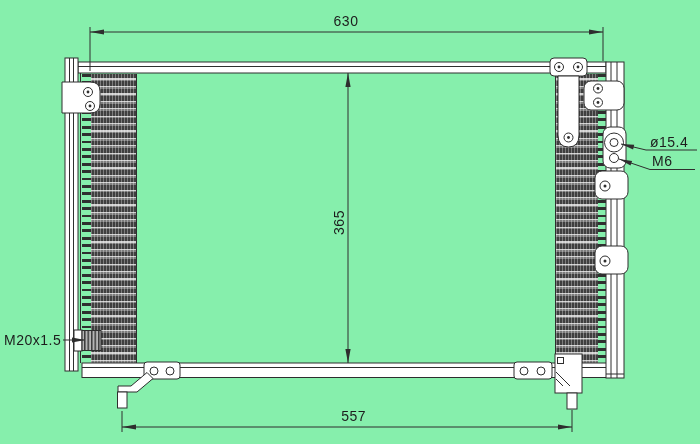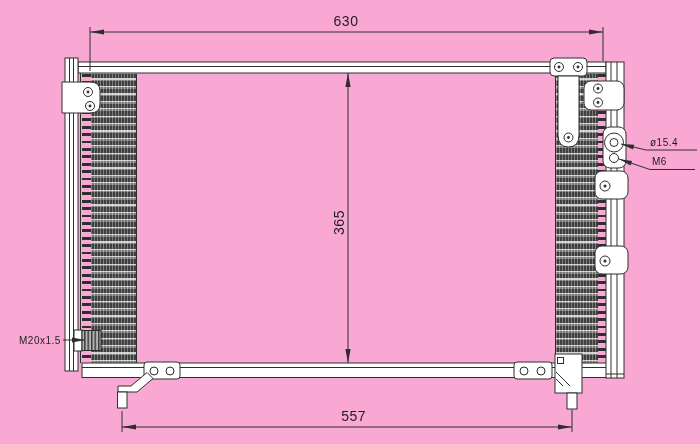--- a/index.html
+++ b/index.html
@@ -1,17 +1,17 @@
 <!DOCTYPE html>
 <html><head>
 <meta charset="utf-8">
 <style>
   html,body{margin:0;padding:0;background:#ffffff}
   .stage{
-    position:relative;width:700px;height:444px;background:#f9a8d4;
+    position:relative;width:700px;height:444px;background:#86efac;
     font-family:"Liberation Sans",sans-serif;overflow:hidden;
   }
   .stage *{box-sizing:border-box}
   
   .fins{
     position:absolute;
     background:
       repeating-linear-gradient(90deg, rgba(255,255,255,.32) 0 1px, rgba(0,0,0,0) 1px 3px),
       repeating-linear-gradient(180deg, #3f3f3f 0 4.5px, #cfcfcf 4.5px 5.8px, #7c7c7c 5.8px 7.4px);
   }
@@ -22,27 +22,27 @@
   }
   svg.lines{position:absolute;left:0;top:0}
   svg.lines .ln{stroke:#2e2e2e;stroke-width:1;fill:none}
   svg.lines .wf{stroke:#2e2e2e;stroke-width:1;fill:#ffffff}
   svg.lines .ar{fill:#2e2e2e;stroke:none}
   svg.lines .dot{fill:#2e2e2e;stroke:none}
   .dim-label{
     position:absolute;color:#1d1d1d;font-size:14px;line-height:15px;
     letter-spacing:.5px;white-space:nowrap;
   }
-  .callout{font-size:10px}
+  .callout{font-size:14px}
   .t630{left:326px;top:14px;width:40px;text-align:center}
   .t365{left:317px;top:215px;width:44px;height:15px;text-align:center;transform:rotate(-90deg)}
   .t557{left:326px;top:409px;width:40px;text-align:right}
   .tdia{left:650px;top:135px}
   .tm6{left:652px;top:154px}
-  .tm20{left:19px;top:333px}
+  .tm20{left:4px;top:333px}
 </style>
 </head>
 <body>
 
 <div class="stage">
 
   <div class="comb" style="left:82px;top:74px;width:9px;height:289px"></div>
   <div class="fins" style="left:91px;top:74px;width:46px;height:289px;border-right:1px solid #2e2e2e"></div>
   <div class="fins" style="left:555px;top:74px;width:43px;height:289px;border-left:1px solid #2e2e2e"></div>
   <div class="comb" style="left:598px;top:74px;width:8px;height:289px"></div>

